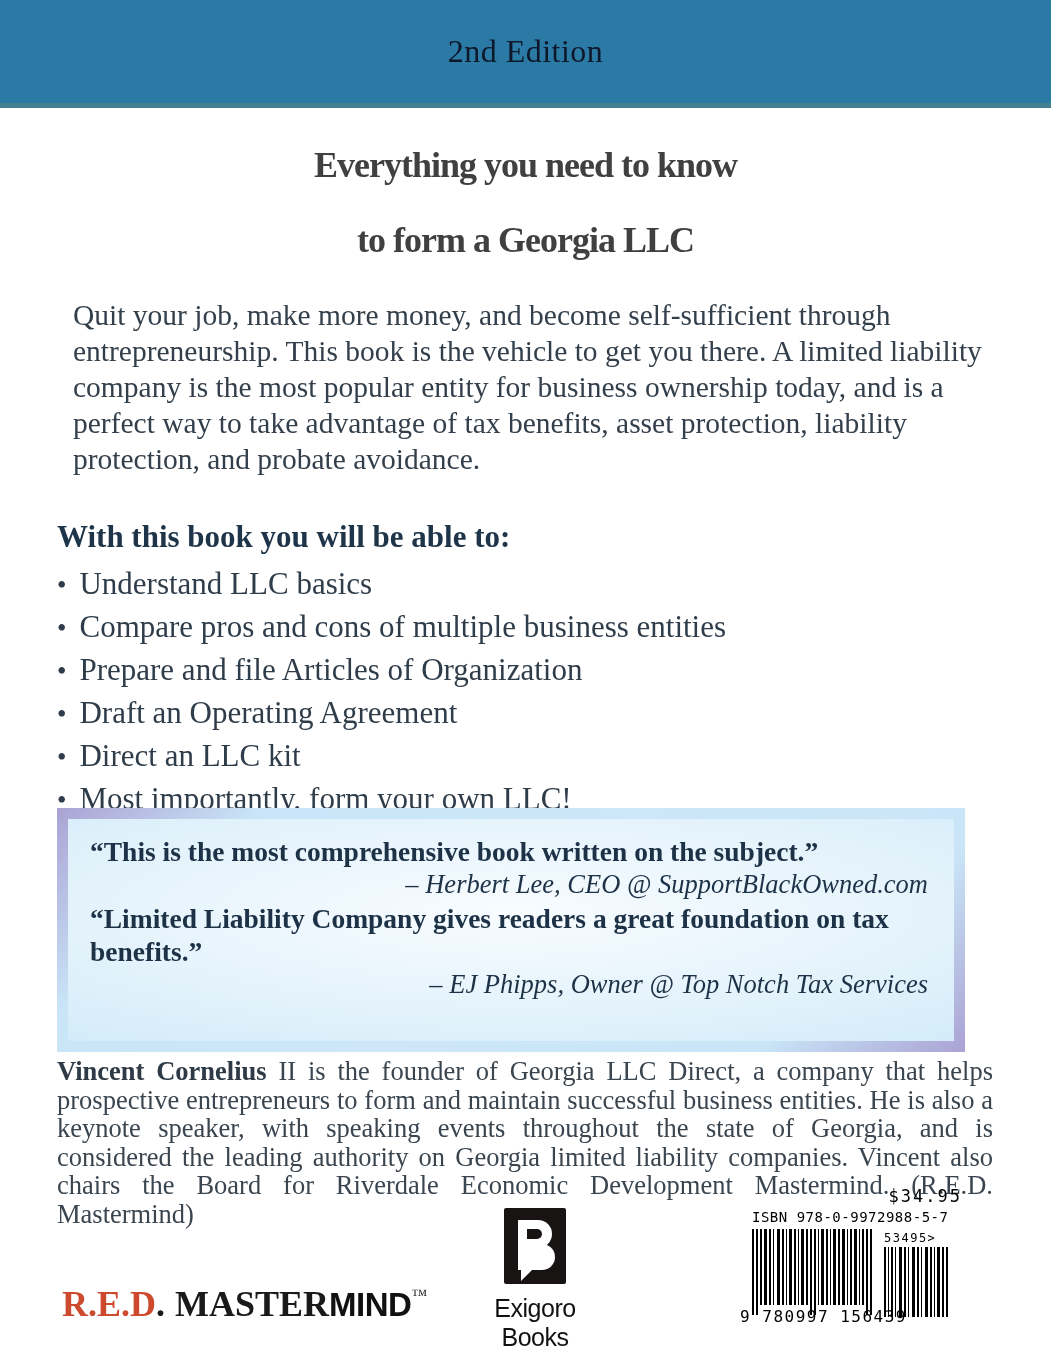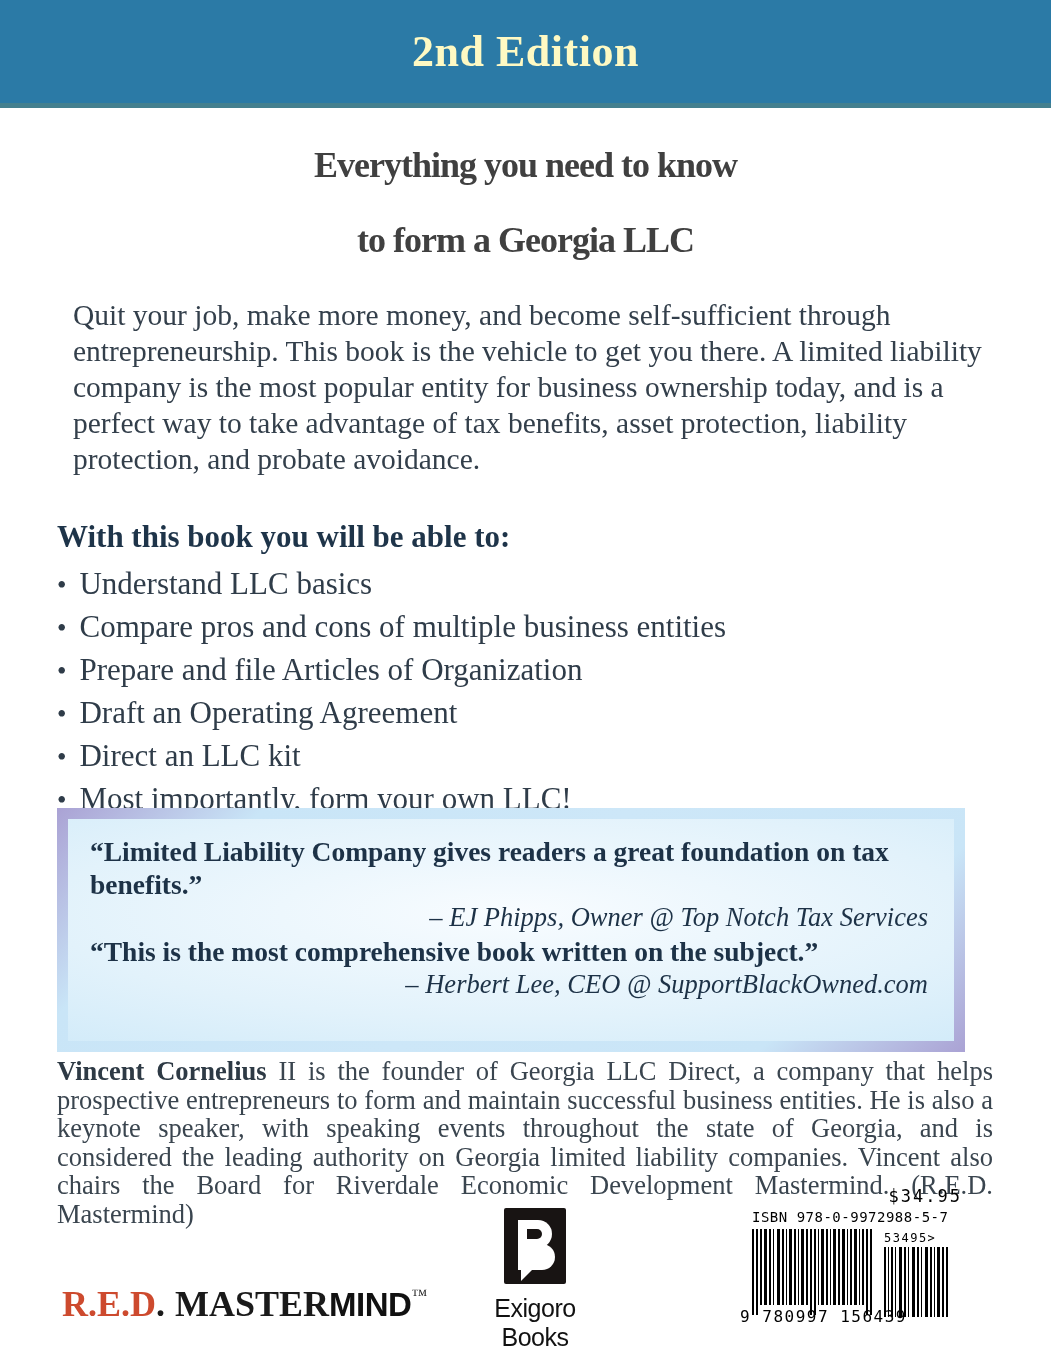--- a/index.html
+++ b/index.html
@@ -13,21 +13,21 @@
   }
 
   
   .banner {
     position: absolute; top: 0; left: 0; right: 0; height: 103px;
     background: #2b7aa6;
     border-bottom: 5px solid #44808f;
     display: flex; align-items: center; justify-content: center;
   }
   .banner-text {
-    color: #fef9c3; font-size: 44px; font-weight: 700; letter-spacing: 0.5px;
+    color: #0f172a; font-size: 32px; font-weight: 400; letter-spacing: 0.5px;
   }
 
   
   .title {
     position: absolute; top: 128px; left: 0; right: 0;
     text-align: center; color: #404040;
     font-size: 36px; font-weight: 700; line-height: 75px; letter-spacing: -1px;
   }
 
   
@@ -156,26 +156,26 @@
     </div>
     <div class="benefit-item">
       <span class="bullet">•</span>
       <span>Most importantly, form your own LLC!</span>
     </div>
   </div>
 
   <div class="quote-box-outer">
     <div class="quote-box-inner">
       <div class="testimonial">
+        <div class="quote-line">“This is the most comprehensive book written on the subject.”</div>
+        <div class="attr-line">– Herbert Lee, CEO @ SupportBlackOwned.com</div>
+      </div>
+      <div class="testimonial">
         <div class="quote-line">“Limited Liability Company gives readers a great foundation on tax benefits.”</div>
         <div class="attr-line">– EJ Phipps, Owner @ Top Notch Tax Services</div>
-      </div>
-      <div class="testimonial">
-        <div class="quote-line">“This is the most comprehensive book written on the subject.”</div>
-        <div class="attr-line">– Herbert Lee, CEO @ SupportBlackOwned.com</div>
       </div>
     </div>
   </div>
 
   <div class="bio"><span class="bio-name">Vincent Cornelius</span><span> II is the founder of Georgia LLC Direct, a company that helps prospective entrepreneurs to form and maintain successful business entities. He is also a keynote speaker, with speaking events throughout the state of Georgia, and is considered the leading authority on Georgia limited liability companies. Vincent also chairs the Board for Riverdale Economic Development Mastermind. (R.E.D. Mastermind)</span></div>
 
   <div class="red-logo">
     <span class="red-part">R.E.D</span><span class="red-dot">.</span><span class="master-part">MASTER</span><span class="mind-part">MIND</span><span class="tm-part">™</span>
   </div>
 

